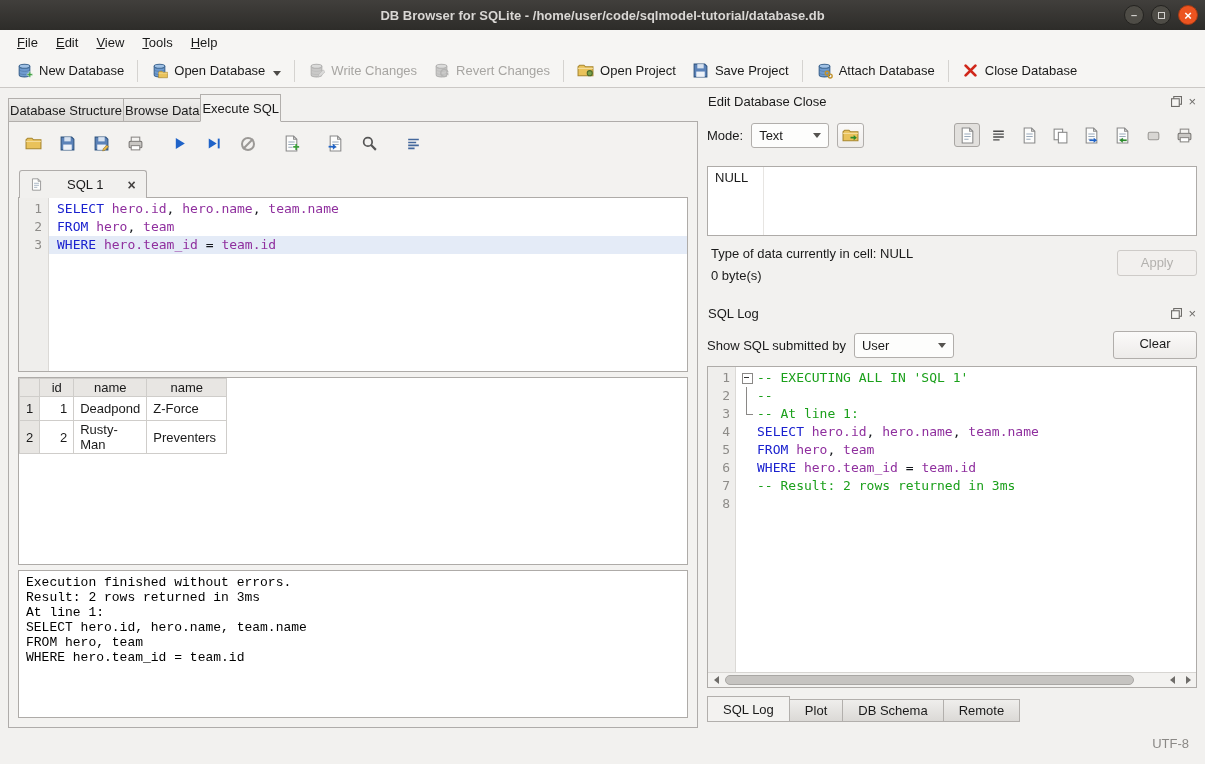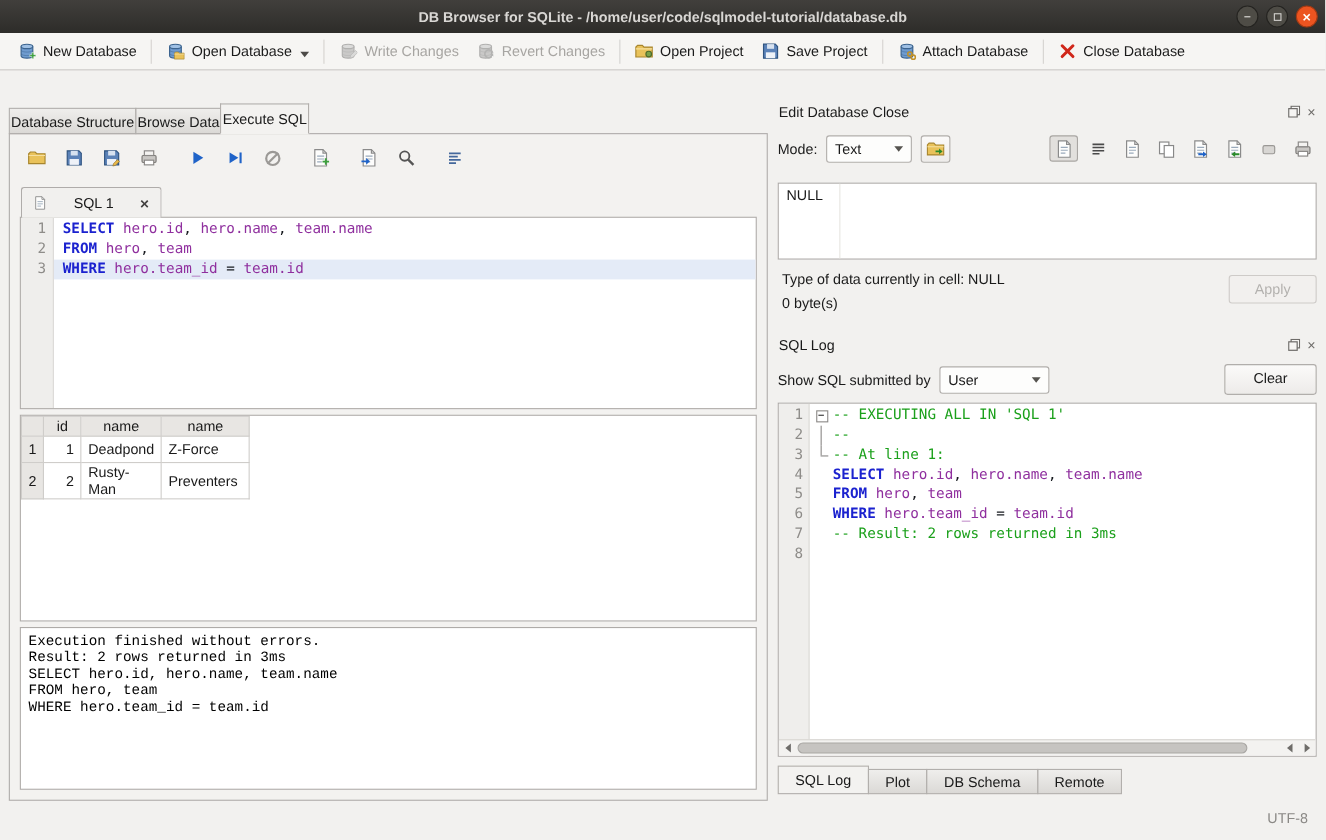--- a/index.html
+++ b/index.html
@@ -49,21 +49,21 @@
   .tab-close{font-weight:bold;color:#434140;font-size:14px;line-height:1;cursor:default}
 
   
   .editor-box{position:relative;margin:0 9px;height:175px;background:#fff;border:1px solid #aeaba8;font-family:"DejaVu Sans Mono",monospace;font-size:13px;overflow:hidden}
   .gutter-bg{position:absolute;left:0;top:0;bottom:0;width:30px;background:#efeeec;border-right:1px solid #dbd9d6}
   .lines{position:relative;padding-top:2px}
   .ed-row{display:flex;height:18px;line-height:18px}
   .gut{width:30px;flex:none;text-align:right;padding-right:7px;color:#8e8c89}
   .code{flex:1;padding-left:8px;white-space:pre}
   .ed-row.current .code{background:var(--current-line,#e4ebf7)}
-  .tok-kw{color:var(--keyword,#1b22cf);font-weight:bold}
+  .tok-kw{color:var(--keyword,#1b22cf);font-weight:normal}
   .tok-id{color:var(--identifier,#8f2f9e)}
   .tok-pl{color:#14171c}
   .tok-cm{color:var(--comment,#1ba01b)}
 
   .fold{position:relative;display:inline-block;width:15px;height:18px;vertical-align:top}
   .fold.box::before{content:'';position:absolute;left:0;top:4px;width:9px;height:9px;border:1px solid #8a8886;background:#fff}
   .fold.box::after{content:'';position:absolute;left:2px;top:8px;width:5px;height:1px;background:#333}
   .fold.mid::before{content:'';position:absolute;left:4px;top:0;height:100%;width:1px;background:#8a8886}
   .fold.end::before{content:'';position:absolute;left:4px;top:0;height:9px;width:1px;background:#8a8886}
   .fold.end::after{content:'';position:absolute;left:4px;top:9px;width:7px;height:1px;background:#8a8886}
@@ -175,20 +175,27 @@
         </div>
       <div class="win-btn">
           <span class="sq"></span>
         </div>
       <div class="win-btn close">
           <span>×</span>
         </div>
     </div>
   </div>
 
+  <div class="menubar">
+    <span class="menu-item">File</span>
+    <span class="menu-item">Edit</span>
+    <span class="menu-item">View</span>
+    <span class="menu-item">Tools</span>
+    <span class="menu-item">Help</span>
+  </div>
 
   <div class="toolbar">
     <div class="tb-btn">
       <svg class="ti" viewBox="0 0 16 16">
           <use href="#i-db"></use>
           <path d="M10.4 11h1.8V9.2h1.6V11h1.8v1.6h-1.8v1.8h-1.6v-1.8h-1.8z" fill="#3da03d" stroke="#fff" stroke-width="0.4"></path>
         </svg>
       <span>New Database</span>
     </div>
     <div class="tb-sep"></div>
@@ -374,20 +381,21 @@
                   <td>Preventers</td>
                 </tr>
               </tbody>
             </table>
         </div>
 
         <div class="message-box">
           <div id="message-lines">
               <div>Execution finished without errors.</div>
               <div>Result: 2 rows returned in 3ms</div>
+              <div>At line 1:</div>
               <div>SELECT hero.id, hero.name, team.name</div>
               <div>FROM hero, team</div>
               <div>WHERE hero.team_id = team.id</div>
             </div>
         </div>
 
       </div>
     </div>
 
     <div class="right-pane">

